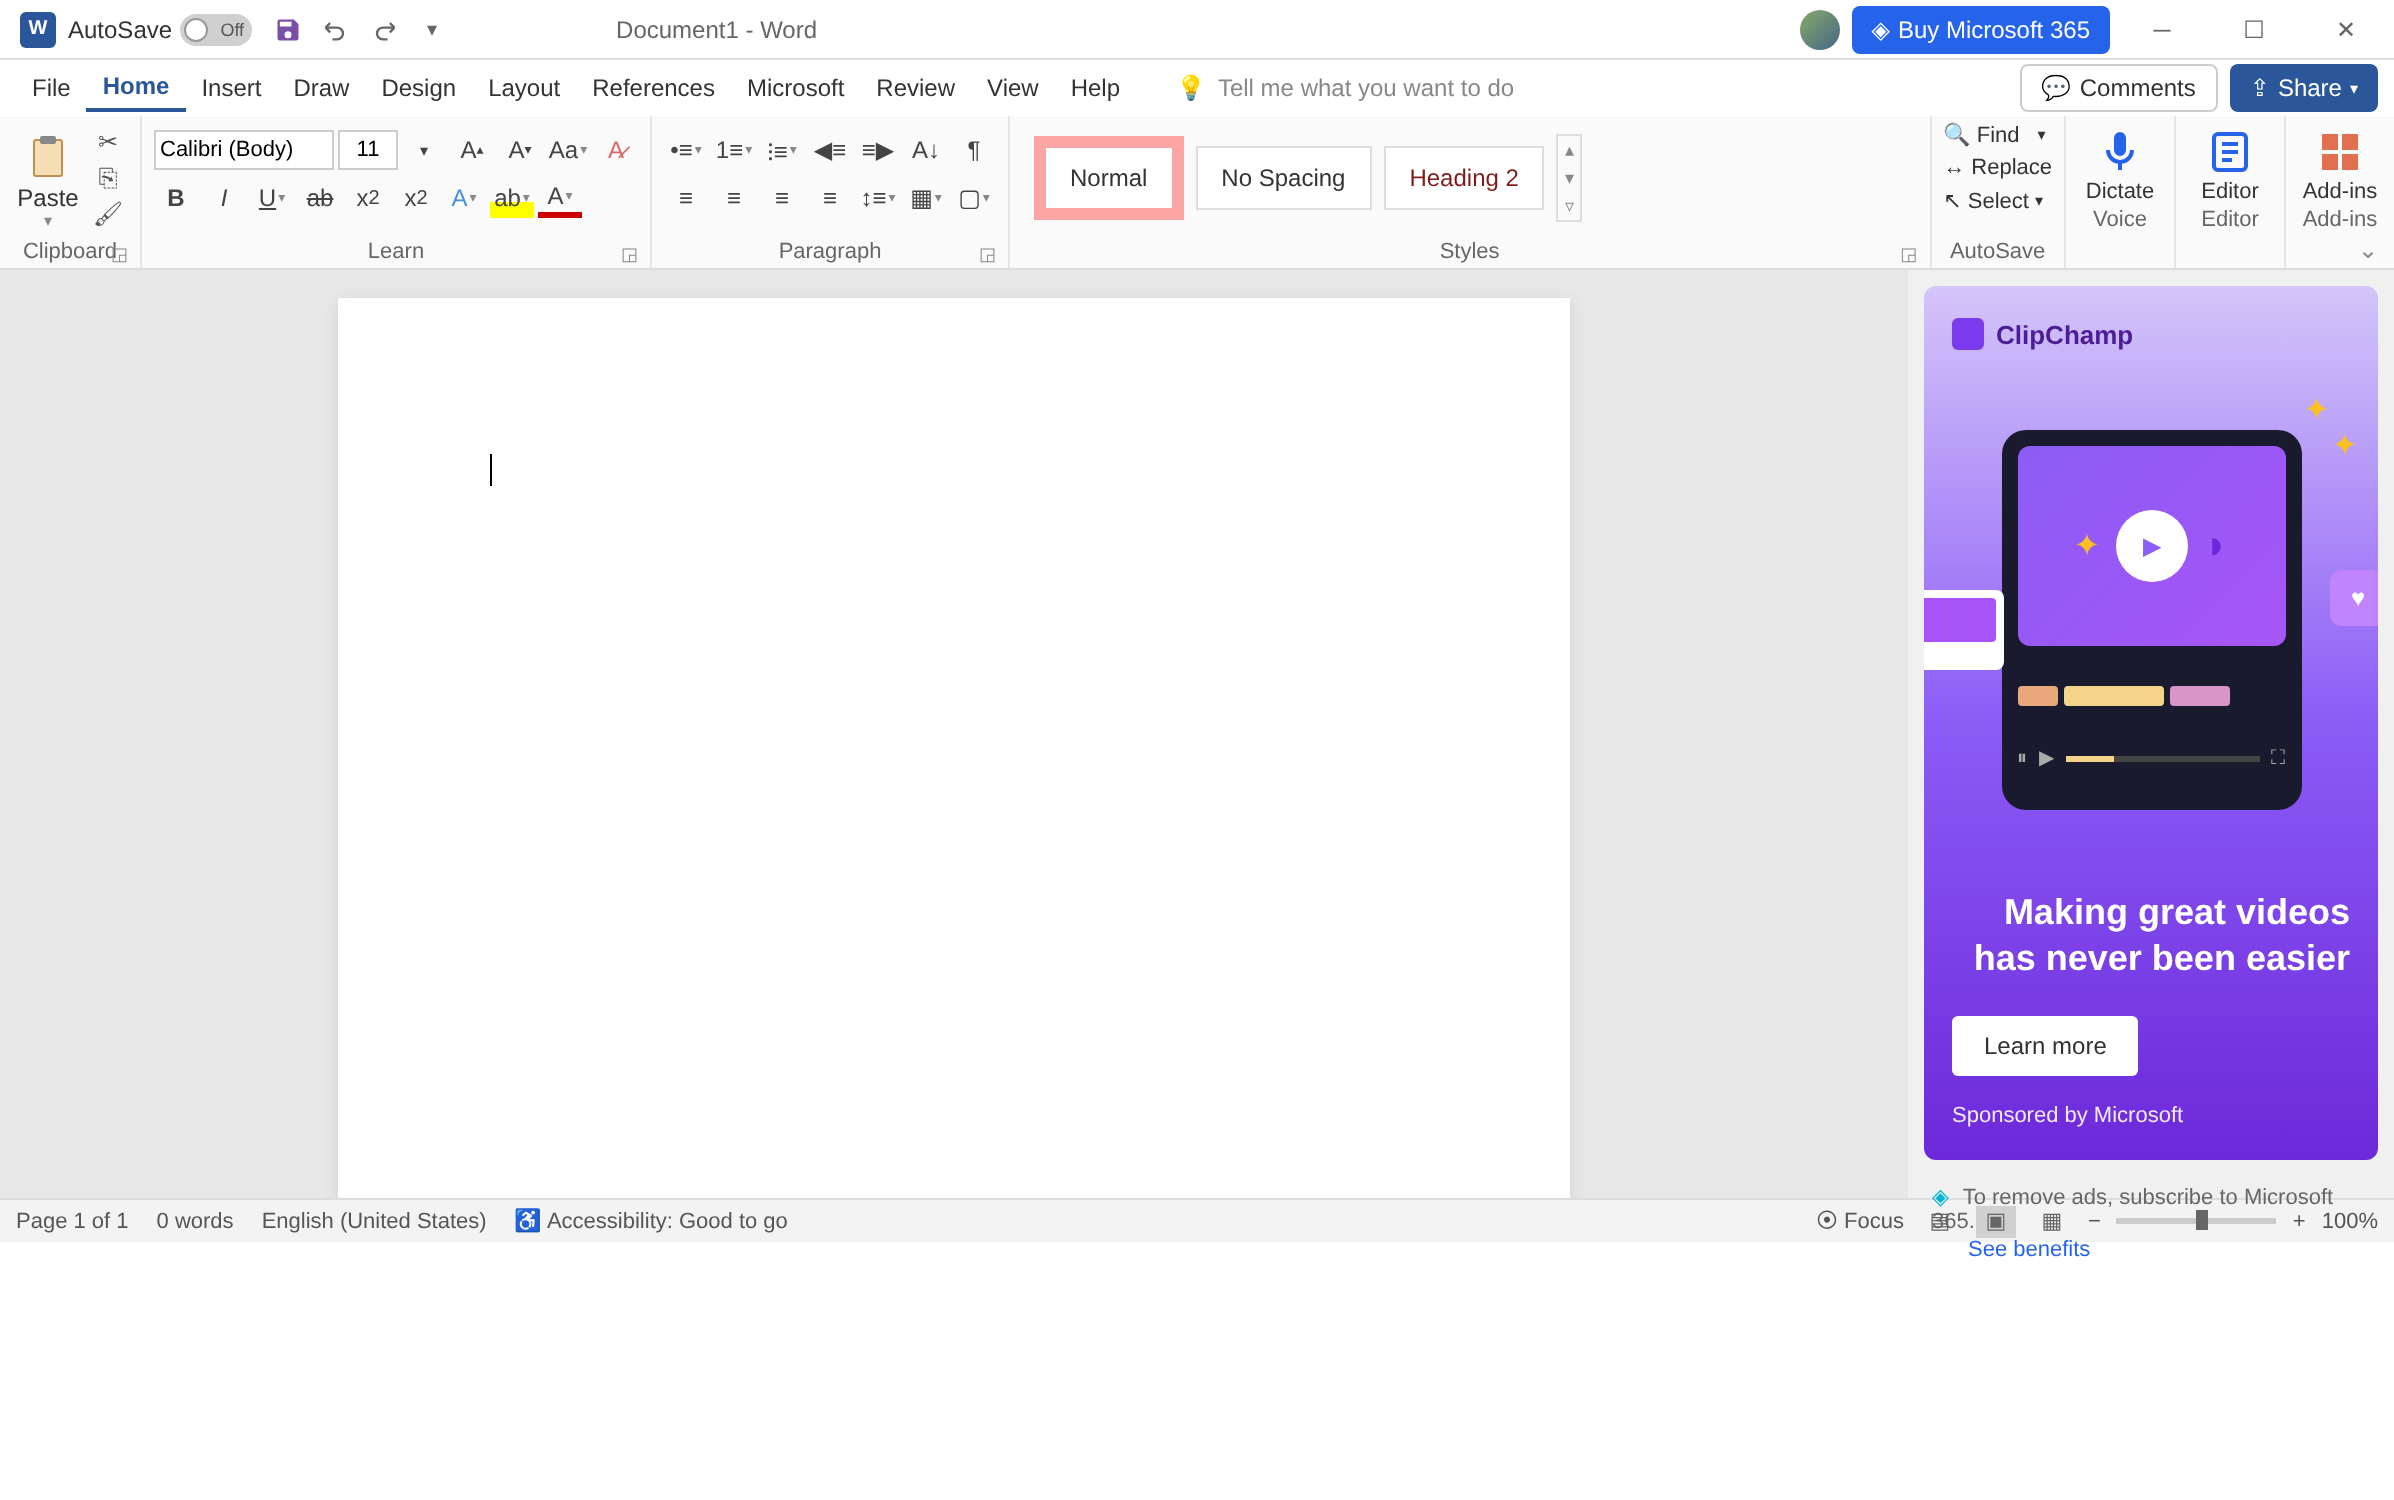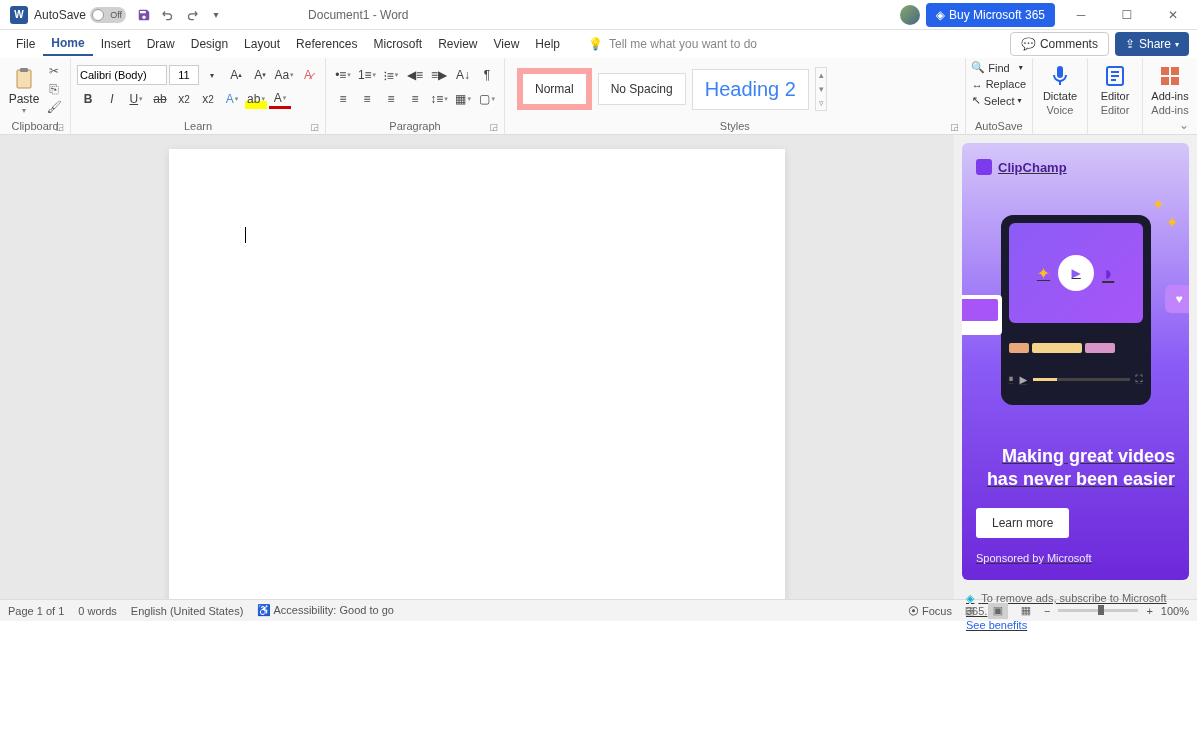--- a/index.html
+++ b/index.html
@@ -41,31 +41,31 @@
 .mini-col { display: flex; flex-direction: column; }
 .font-row { display: flex; align-items: center; gap: 2px; margin-bottom: 4px; }
 .font-select { width: 90px; height: 20px; font-size: 11px; border: 1px solid #ccc; background: #fff; padding: 0 2px; }
 .size-select { width: 30px; height: 20px; font-size: 11px; border: 1px solid #ccc; background: #fff; text-align: center; }
 .sq-btn { width: 22px; height: 20px; display: flex; align-items: center; justify-content: center; color: #444; font-size: 12px; }
 .sq-btn.dd::after { content: "▾"; font-size: 7px; margin-left: 1px; color: #888; }
 .styles-gallery { display: flex; gap: 6px; align-items: center; padding: 0 6px; }
 .style-box { border: 1px solid #ddd; padding: 8px 12px; min-width: 60px; text-align: center; background: #fff; }
 .style-box.selected { border: 6px solid #fca5a5; }
 .style-h1 { font-size: 20px; color: #2b579a; font-family: "Calibri Light", sans-serif; }
-.style-h2 { font-size: 20px; color: #3b82f6; font-family: "Calibri Light", sans-serif; }
+.style-h2 { font-size: 12px; color: #7f1d1d; font-family: "Calibri Light", sans-serif; }
 .style-nav { display: flex; flex-direction: column; border: 1px solid #ddd; }
 .style-nav span { padding: 2px 3px; font-size: 9px; cursor: pointer; color: #888; }
 .edit-item { display: flex; align-items: center; gap: 3px; font-size: 11px; padding: 1px 0; }
 .big-btn { display: flex; flex-direction: column; align-items: center; width: 42px; padding-top: 4px; }
 .big-btn svg { width: 24px; height: 24px; }
 .big-btn-label { font-size: 11px; margin-top: 2px; }
 .ribbon-collapse { position: absolute; right: 8px; top: 118px; color: #888; }
 
 
-.main { display: flex; height: 464px; background: #f0f0f0; text-decoration: underline; }
+.main { display: flex; height: 464px; background: #f0f0f0; }
 .doc-area { flex: 1; overflow: auto; display: flex; justify-content: center; padding-top: 14px; background: #e8e8e8; }
 .page { width: 616px; height: 580px; background: #fff; box-shadow: 0 2px 8px rgba(0,0,0,0.1); padding: 78px 76px; }
 .cursor { width: 1px; height: 16px; background: #000; animation: blink 1s infinite; }
 @keyframes blink { 50% { opacity: 0; } }
 
 
 .side-panel { width: 243px; padding: 8px; }
 .ad-card { background: linear-gradient(180deg, #d4c5f9 0%, #8b5cf6 50%, #6d28d9 100%); border-radius: 6px; overflow: hidden; color: #fff; padding: 16px 14px; }
 .clipchamp { display: flex; align-items: center; gap: 6px; color: #4c1d95; font-weight: 600; font-size: 13px; margin-bottom: 20px; }
 .clipchamp-icon { width: 16px; height: 16px; background: #7c3aed; border-radius: 3px; }
@@ -77,21 +77,21 @@
 .timeline span { height: 10px; border-radius: 2px; }
 .star { position: absolute; color: #fbbf24; font-size: 16px; }
 .heart-badge { position: absolute; right: -18px; top: 90px; width: 28px; height: 28px; background: #c084fc; border-radius: 6px; display: flex; align-items: center; justify-content: center; color: #fff; }
 .card-thumb { position: absolute; left: -22px; top: 100px; width: 48px; height: 40px; background: #fff; border-radius: 4px; padding: 4px; }
 .card-thumb-inner { width: 100%; height: 70%; background: #a855f7; border-radius: 2px; }
 .ad-heading { font-size: 18px; font-weight: 600; line-height: 1.3; margin: 20px 0 16px 0; text-align: right; }
 .learn-more { background: #fff; color: #333; padding: 8px 16px; border: none; border-radius: 3px; font-size: 12px; margin-bottom: 14px; }
 .sponsored { font-size: 11px; opacity: 0.9; }
 .ad-footer { font-size: 11px; color: #666; margin-top: 12px; padding: 0 4px; }
 .diamond { color: #06b6d4; margin-right: 4px; }
-.see-benefits { color: #2563eb; cursor: pointer; display: block; margin-top: 2px; }
+.see-benefits { color: #2563eb; cursor: pointer; display: block; margin-left: 18px; margin-top: 2px; }
 
 
 .statusbar { height: 22px; background: #f3f3f3; border-top: 1px solid #ddd; display: flex; align-items: center; padding: 0 8px; font-size: 11px; color: #555; gap: 14px; }
 .statusbar-right { margin-left: auto; display: flex; align-items: center; gap: 8px; }
 .view-btn { width: 20px; height: 16px; display: flex; align-items: center; justify-content: center; color: #666; }
 .view-btn.active { background: #d0d0d0; }
 .zoom-slider { width: 80px; height: 3px; background: #ccc; position: relative; }
 .zoom-slider .thumb { width: 6px; height: 10px; background: #666; position: absolute; left: 40px; top: -4px; }
 </style>
 </head>

